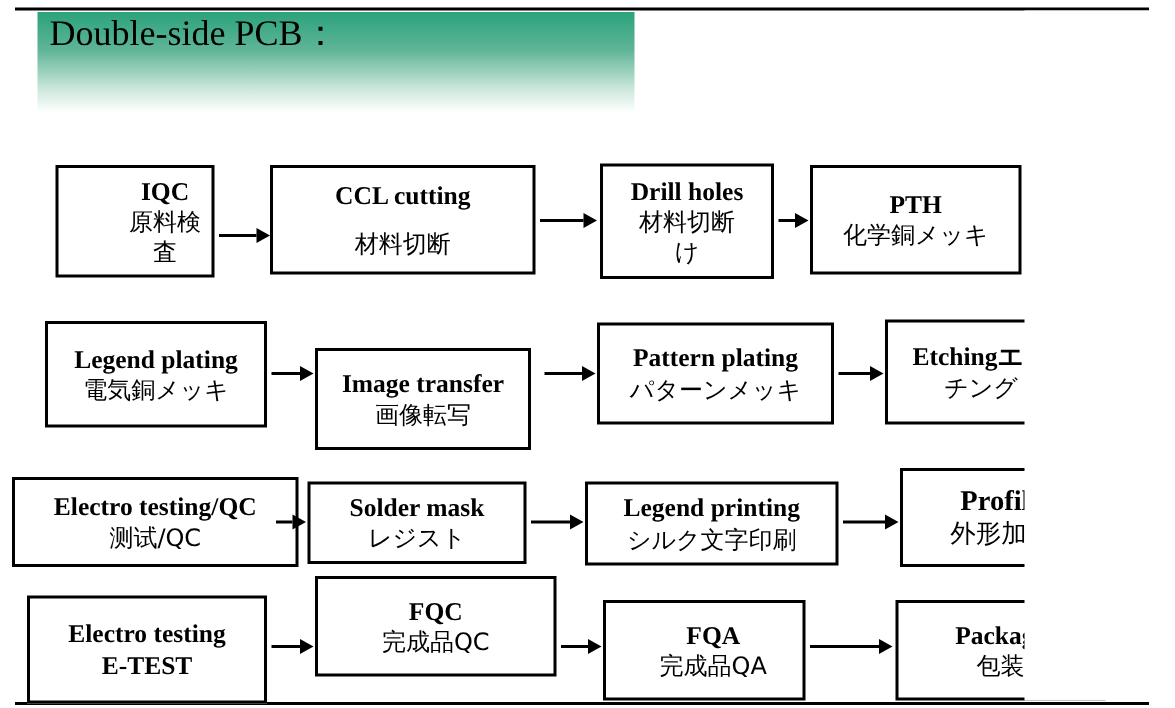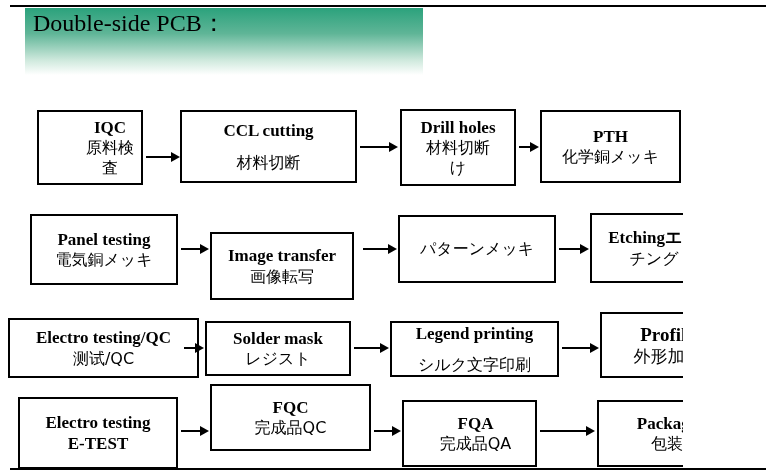--- a/index.html
+++ b/index.html
@@ -67,28 +67,29 @@
       <span class="head"></span>
     </div>
   <div class="arrow" style="left:360px;top:146px;width:29px;">
       <span class="head"></span>
     </div>
   <div class="arrow" style="left:519px;top:146px;width:11px;">
       <span class="head"></span>
     </div>
 
   <div class="box" style="left:30px;top:214px;width:148px;height:71px;">
-    <div class="en">Panel testing</div>
+    <div class="en">Legend plating</div>
     <div class="sub">電気銅メッキ</div>
   </div>
   <div class="box" style="left:210px;top:232px;width:144px;height:68px;">
     <div class="en">Image transfer</div>
     <div class="sub">画像転写</div>
   </div>
   <div class="box" style="left:398px;top:215px;width:158px;height:68px;">
+    <div class="en">Pattern plating</div>
     <div class="sub">パターンメッキ</div>
   </div>
   <div class="box" style="left:590px;top:213px;width:128px;height:70px;">
     <div class="en">Etchingエッ</div>
     <div class="sub">チング</div>
   </div>
 
   <div class="arrow" style="left:181px;top:248px;width:19px;">
       <span class="head"></span>
     </div>
@@ -100,21 +101,21 @@
     </div>
 
   <div class="box" style="left:8px;top:318px;width:191px;height:60px;">
     <div class="en">Electro testing/QC</div>
     <div class="sub">测试/QC</div>
   </div>
   <div class="box" style="left:205px;top:321px;width:146px;height:55px;">
     <div class="en">Solder mask</div>
     <div class="sub">レジスト</div>
   </div>
-  <div class="box" style="left:390px;top:321px;width:169px;height:56px;justify-content:space-between;">
+  <div class="box" style="left:390px;top:321px;width:169px;height:56px;">
     <div class="en">Legend printing</div>
     <div class="sub">シルク文字印刷</div>
   </div>
   <div class="box" style="left:600px;top:312px;width:135px;height:66px;">
     <div class="en" style="font-size:19px;">Profile</div>
     <div class="sub" style="font-size:17px;">外形加工</div>
   </div>
 
   <div class="arrow" style="left:184px;top:347px;width:11px;">
       <span class="head"></span>

